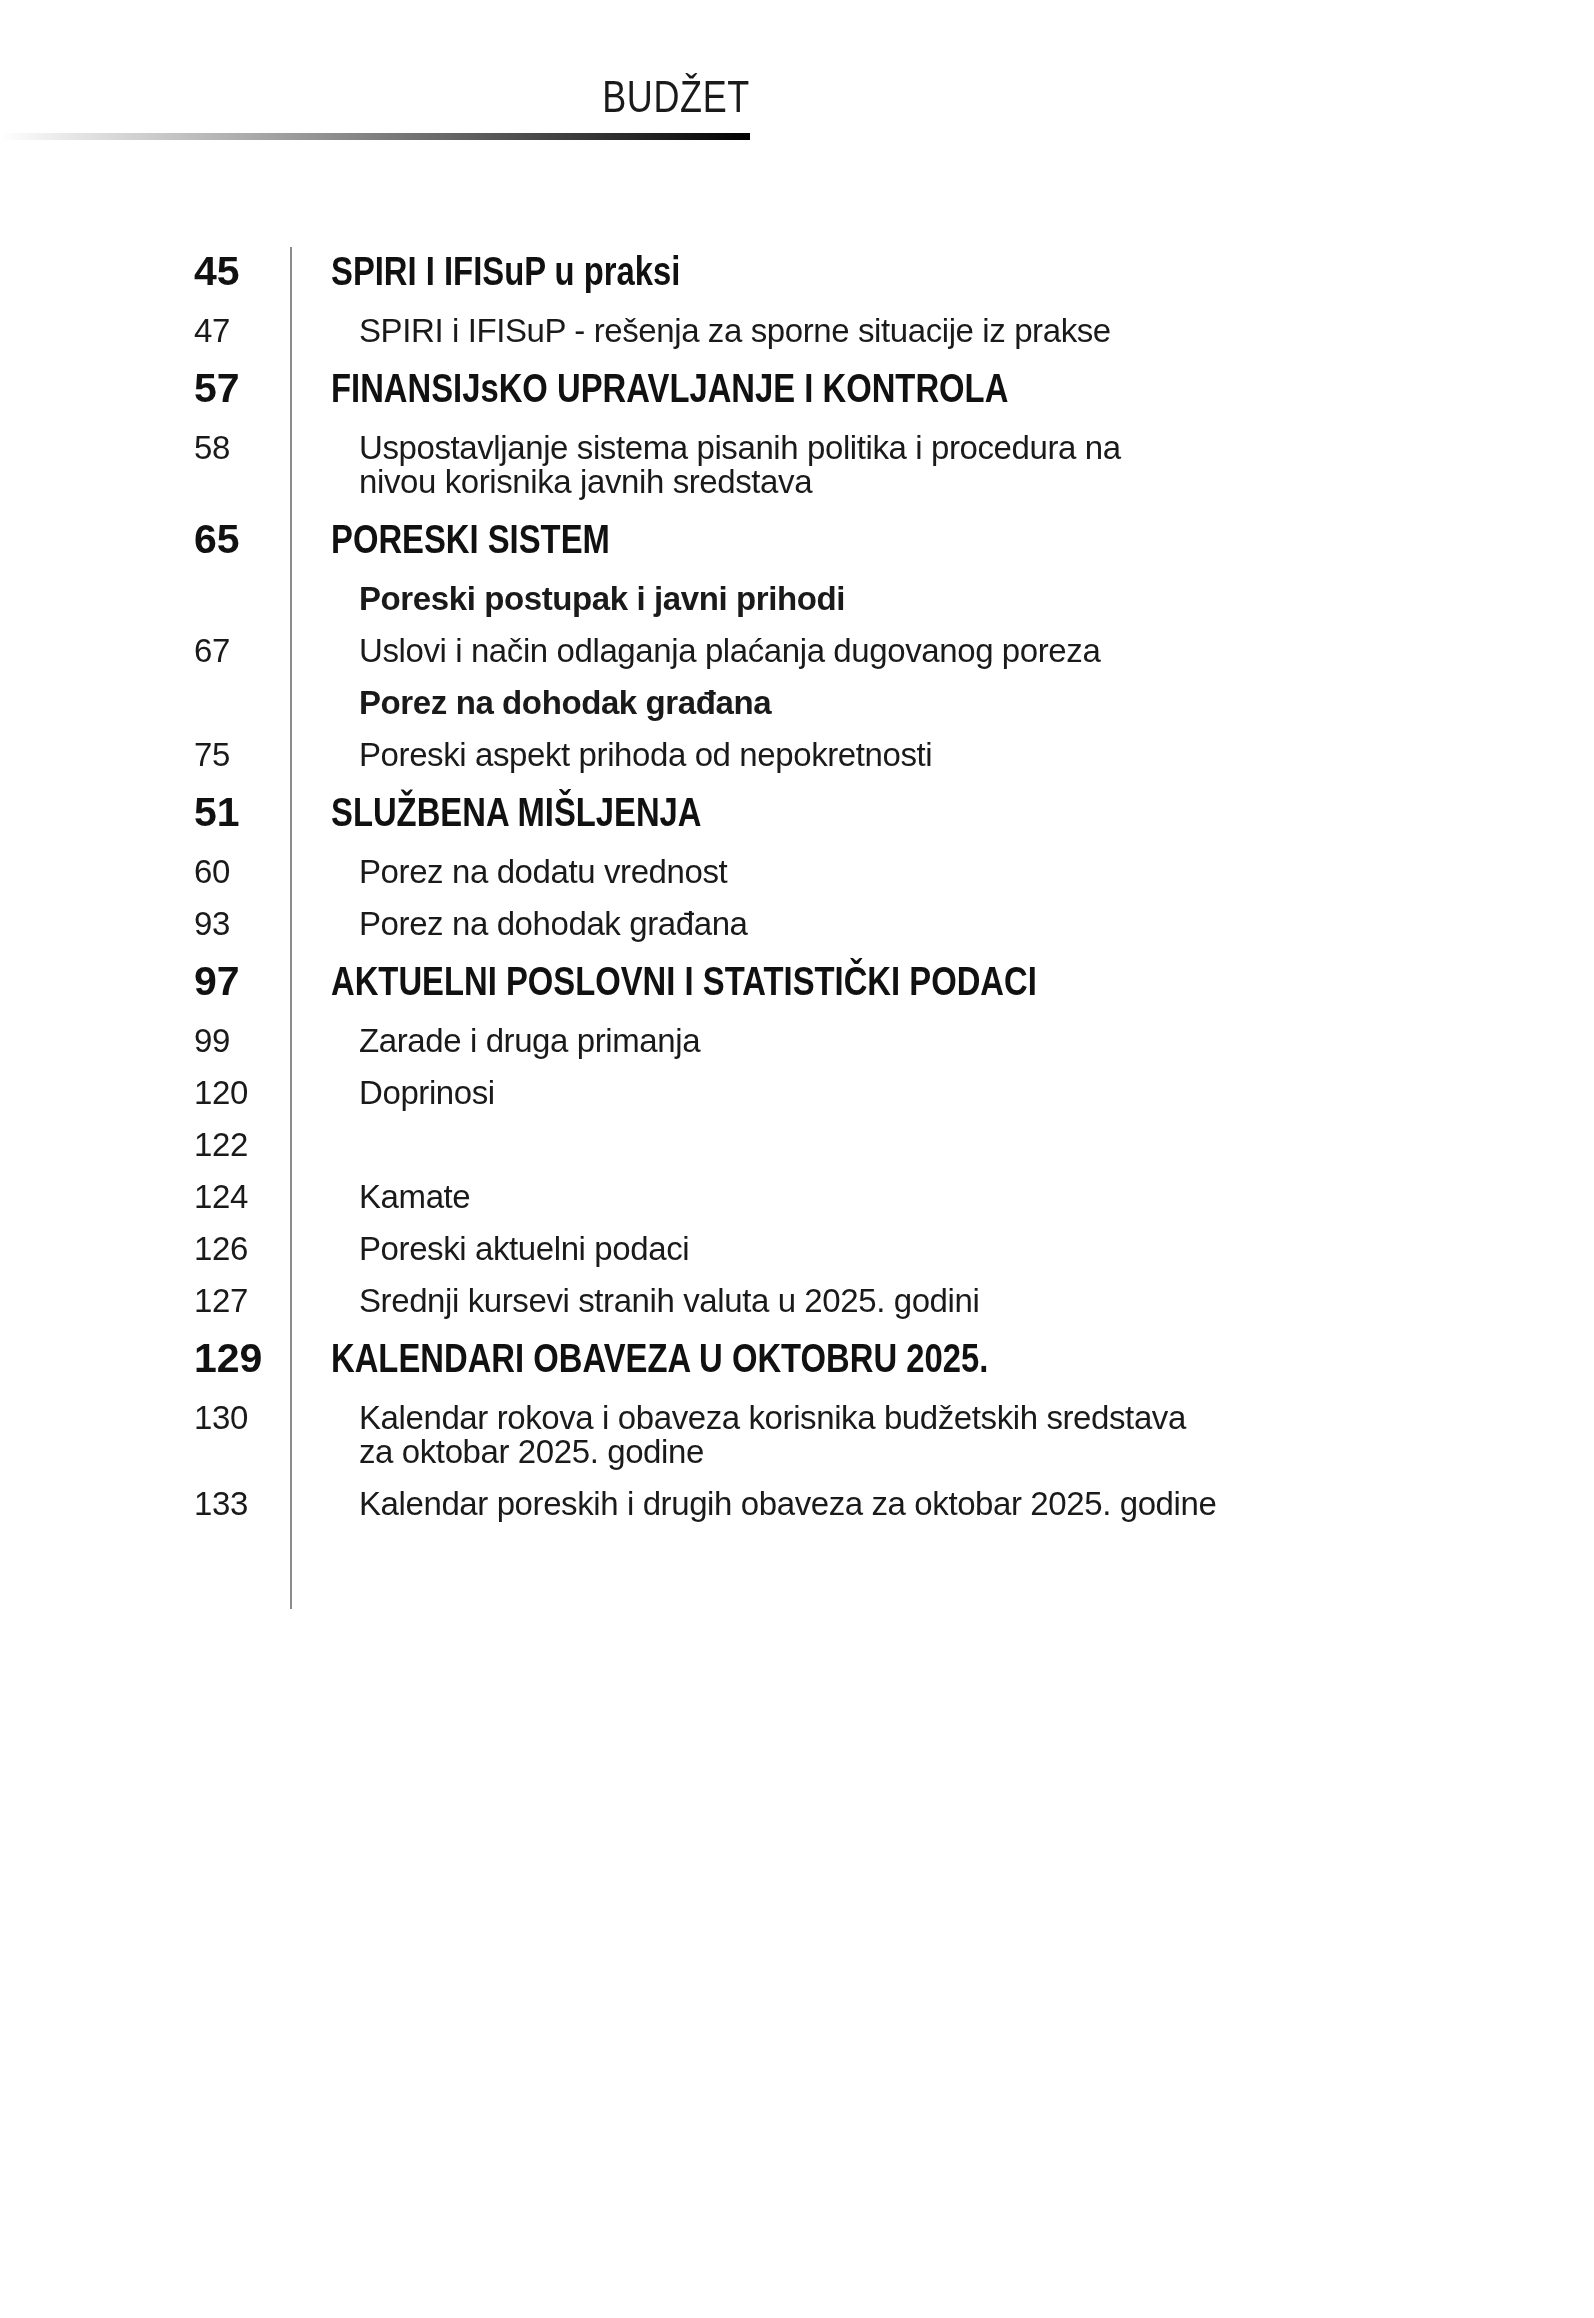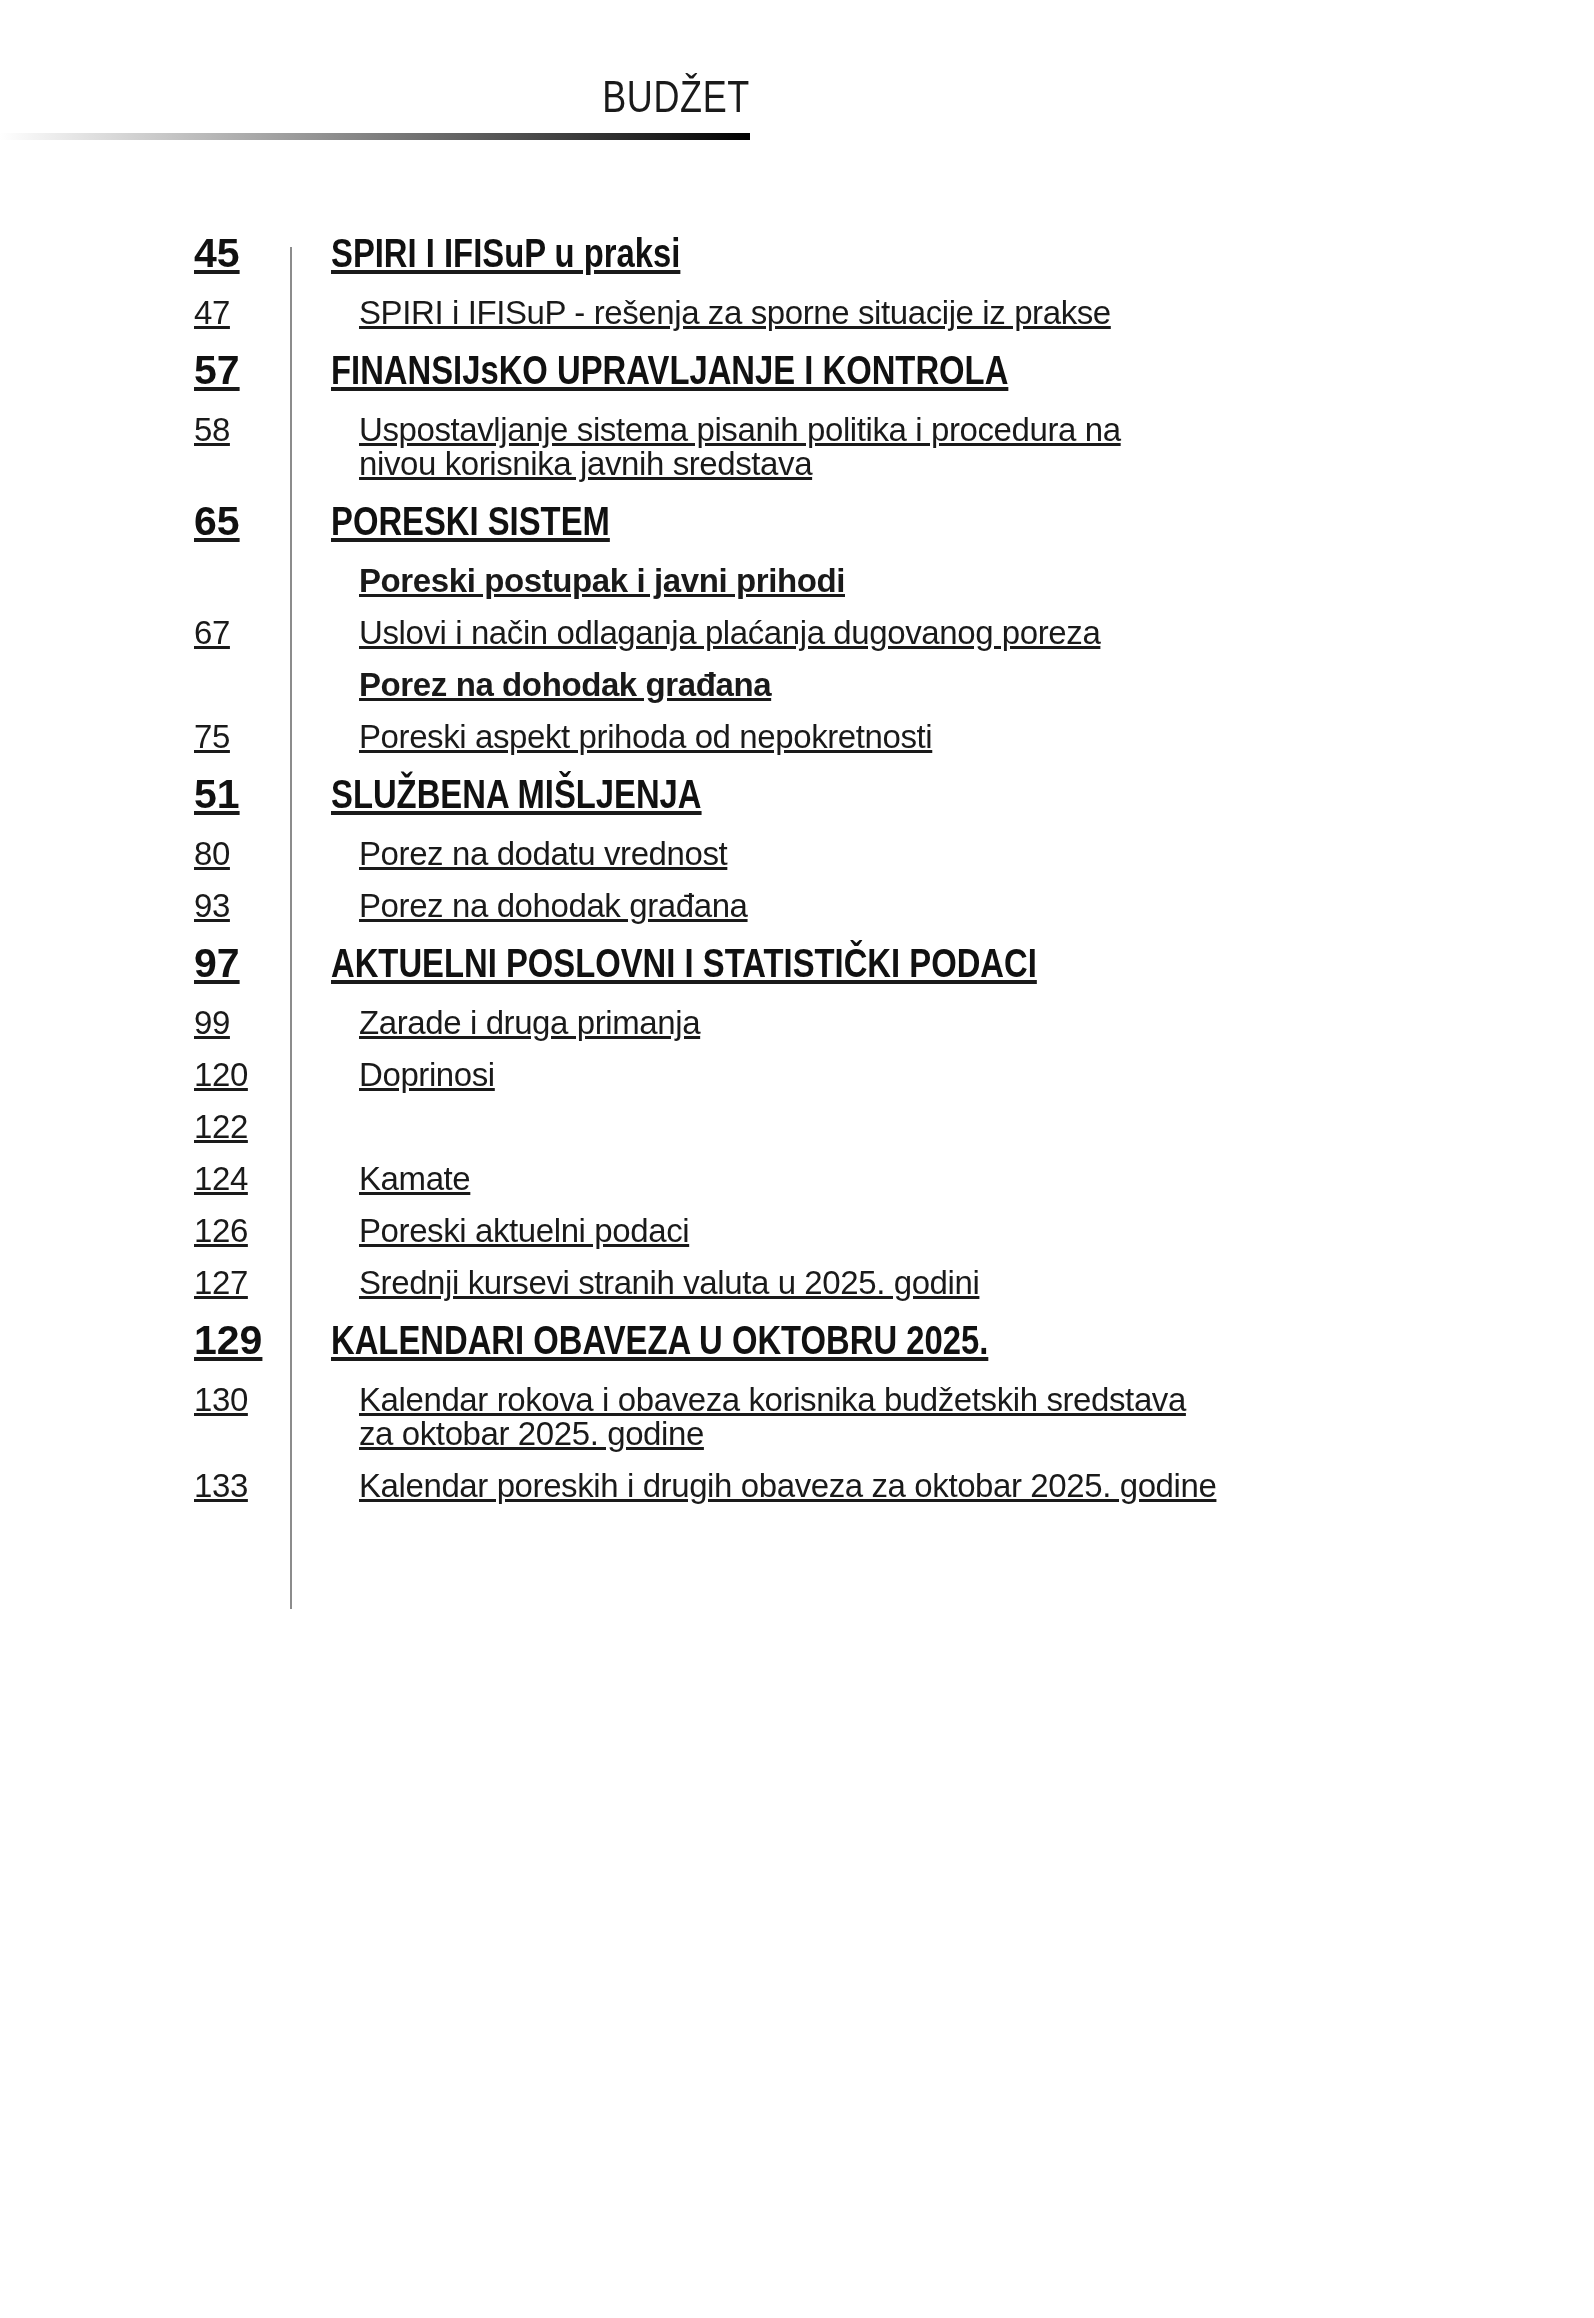--- a/index.html
+++ b/index.html
@@ -39,23 +39,22 @@
   .vrule {
     position: absolute;
     left: 290px; top: 247px;
     width: 1.6px; height: 1362px;
     background: var(--divider, #8c8c8c);
   }
 
   
   .toc {
     position: absolute;
-    left: 194px; top: 231px;
+    left: 194px; top: 249px;
     width: 1341px;
-    text-decoration: underline;
   }
   .row {
     display: flex;
     align-items: baseline;
     margin-bottom: 18px;
   }
   .num {
     flex: none;
     width: 137px;
     white-space: pre;
@@ -150,21 +149,21 @@
     <div class="num">75</div>
     <div class="title">Poreski aspekt prihoda od nepokretnosti</div>
   </div>
 
   <div class="row section">
     <div class="num">51</div>
     <div class="title">SLUŽBENA MIŠLJENJA</div>
   </div>
 
   <div class="row item">
-    <div class="num">80</div>
+    <div class="num">60</div>
     <div class="title">Porez na dodatu vrednost</div>
   </div>
 
   <div class="row item">
     <div class="num">93</div>
     <div class="title">Porez na dohodak građana</div>
   </div>
 
   <div class="row section">
     <div class="num">97</div>

